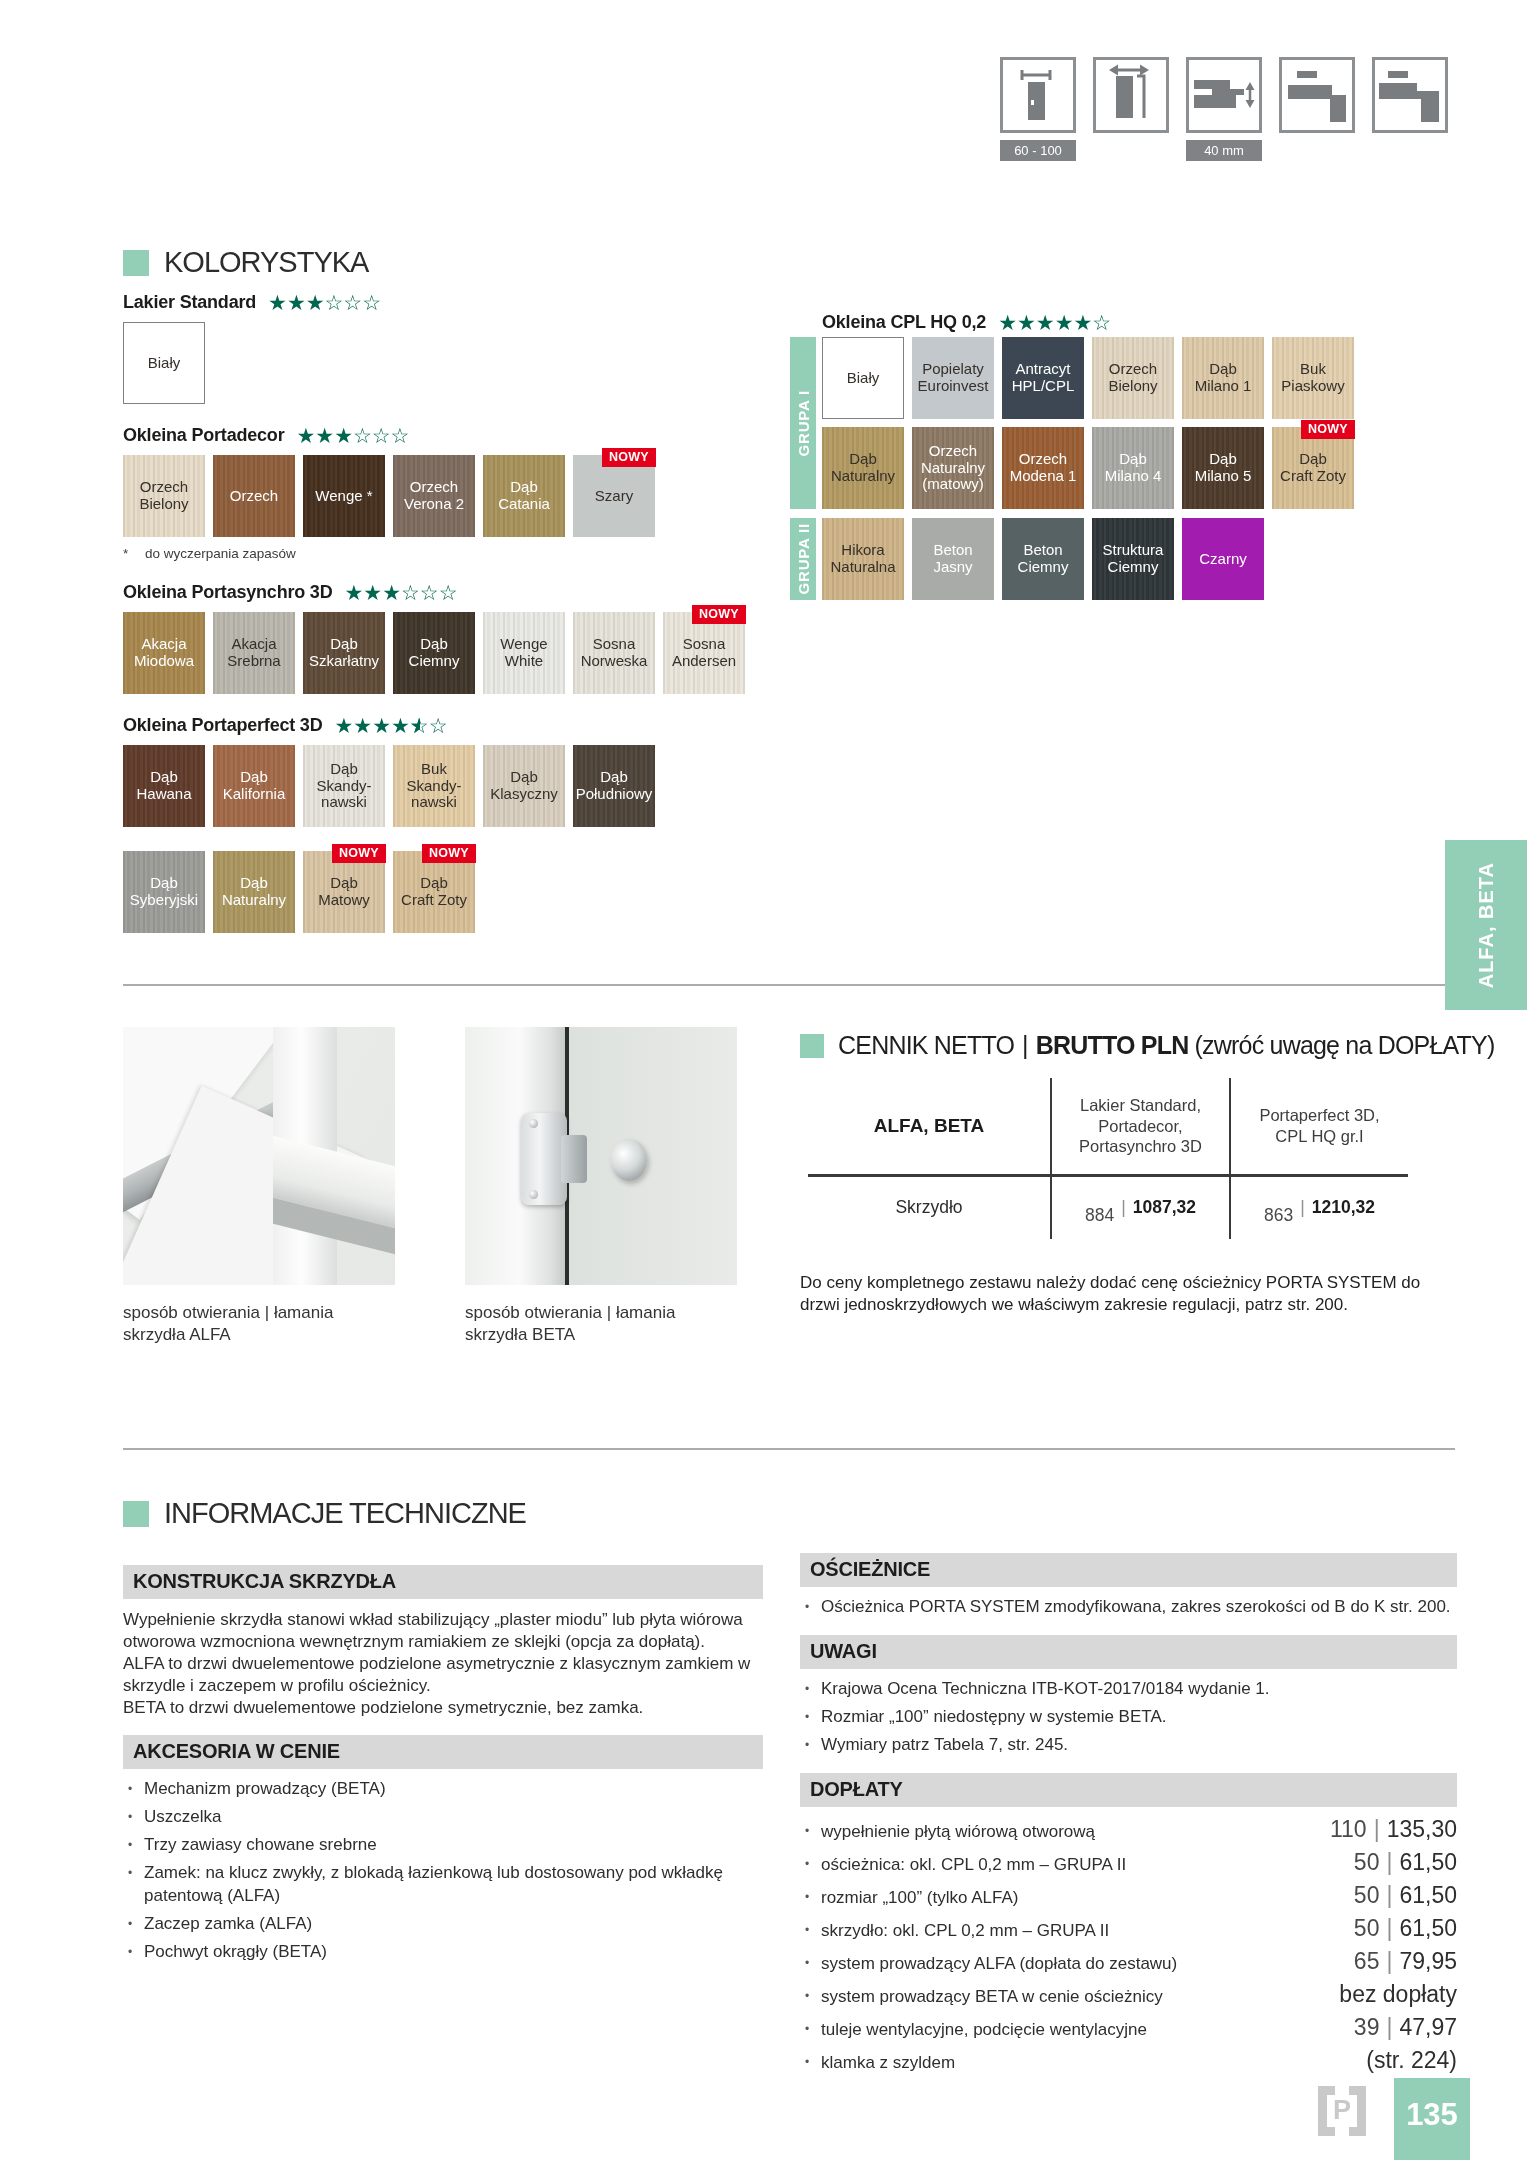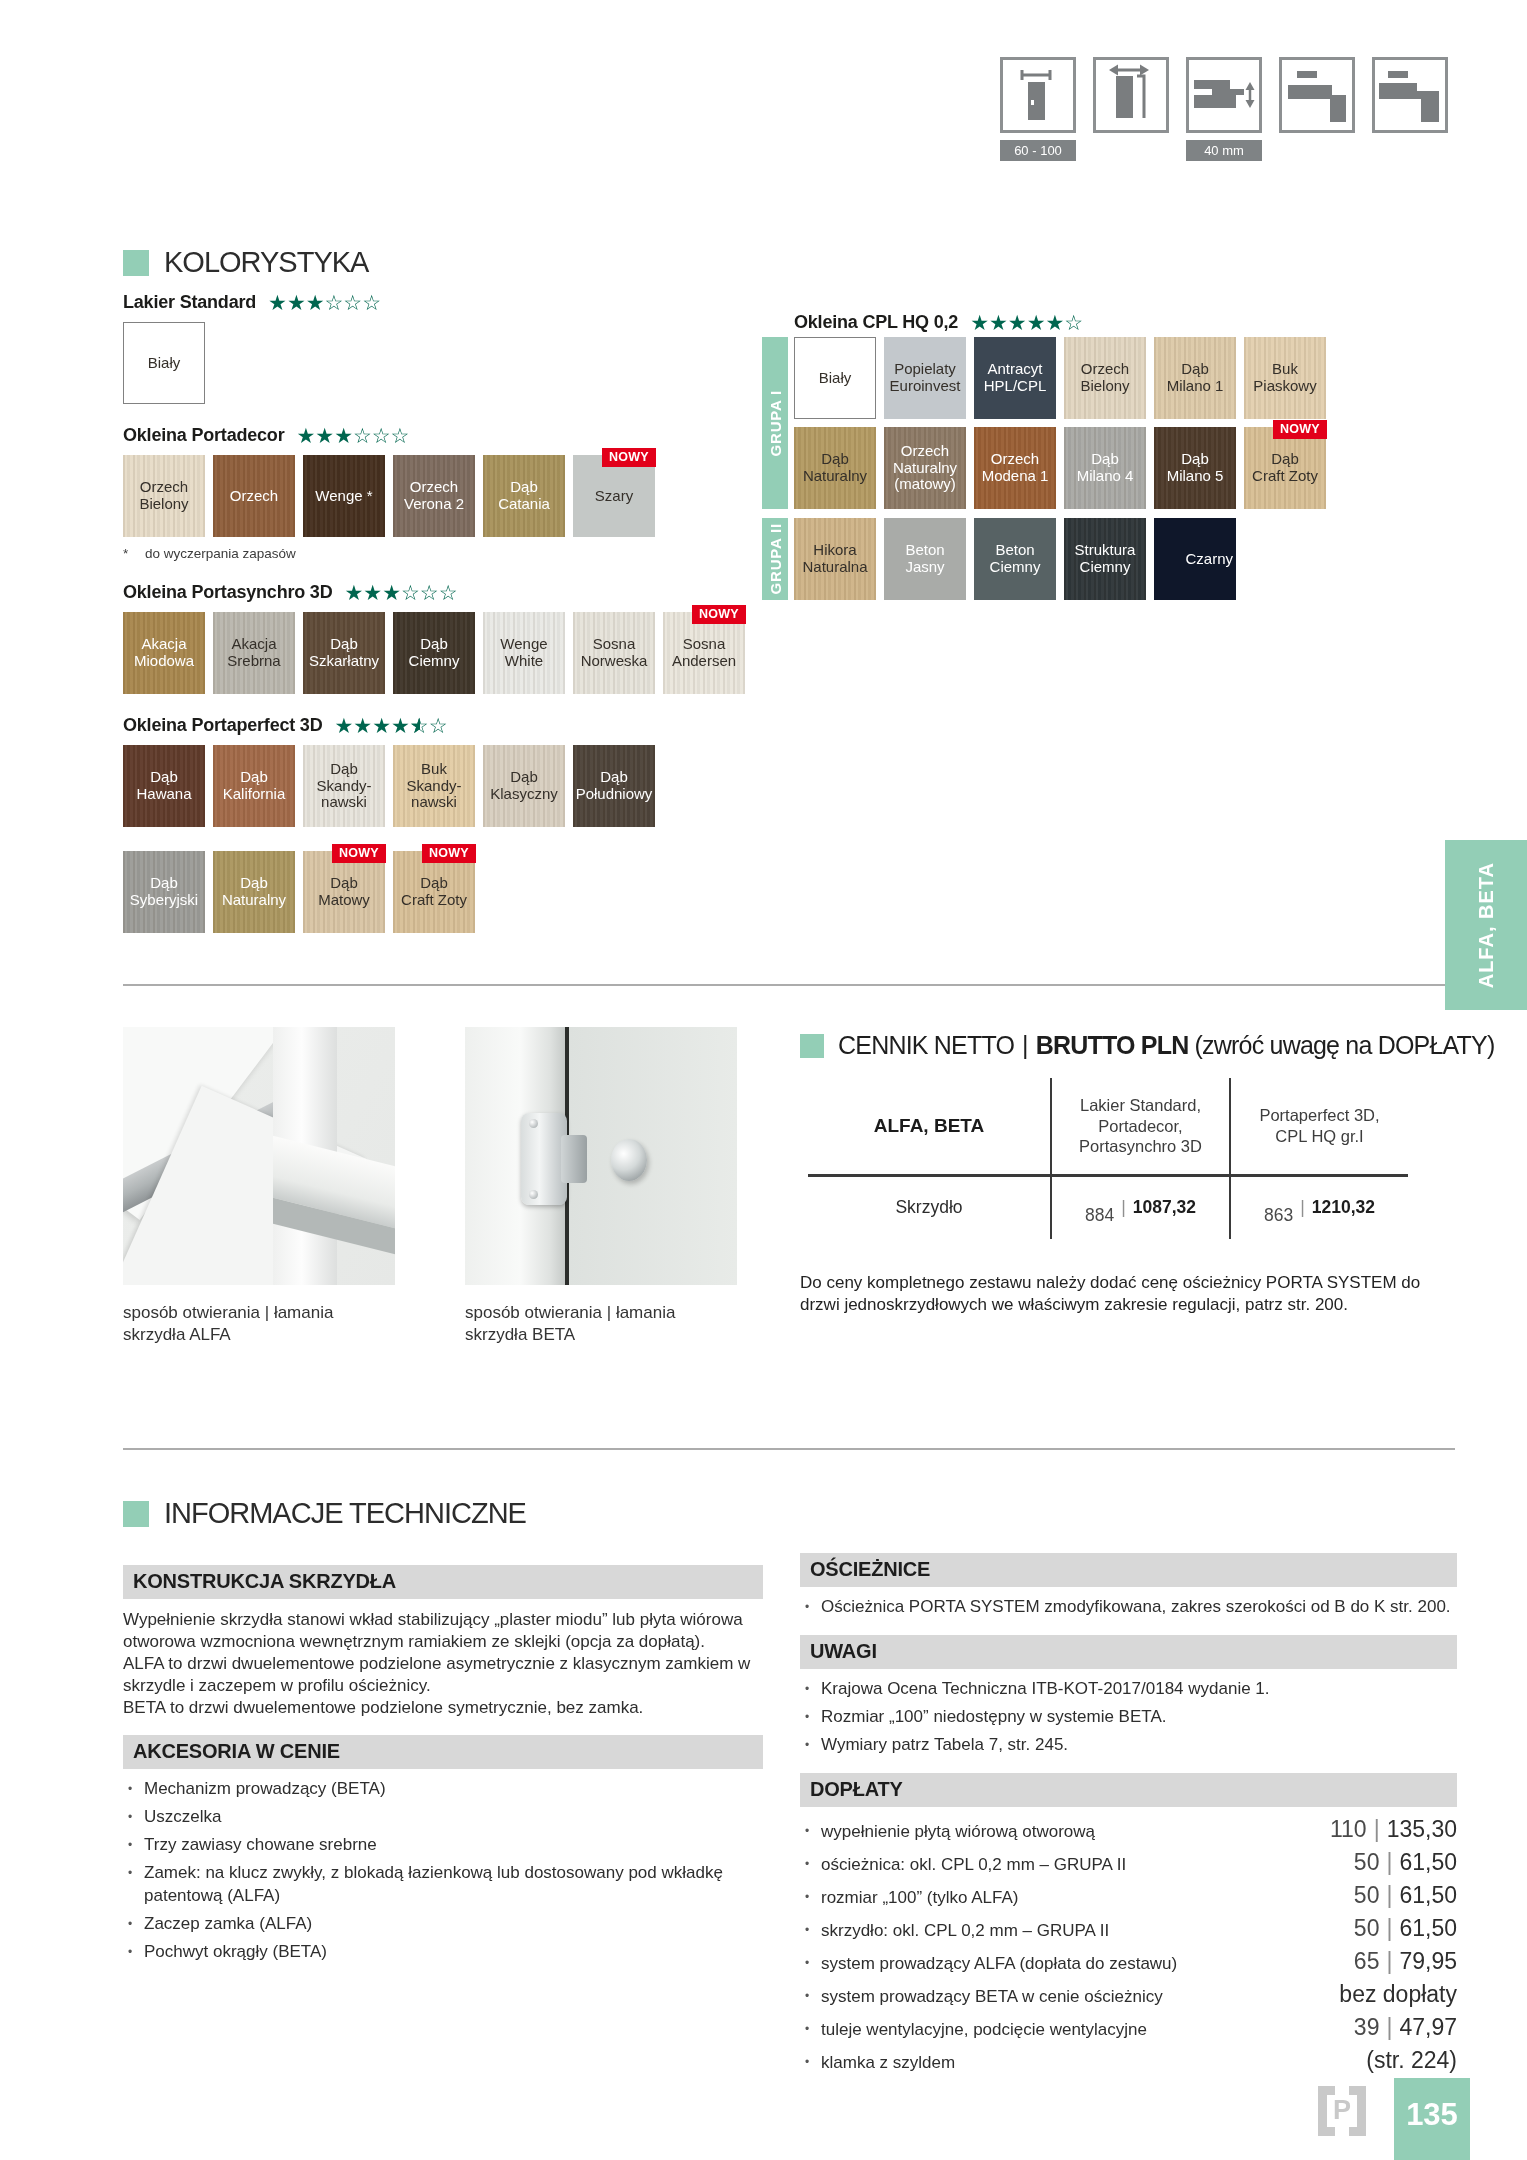--- a/index.html
+++ b/index.html
@@ -369,21 +369,21 @@
           </div>
           <div class="swatch wood" style="background: rgb(216, 192, 152);">
             <div class="sw-label dk">Dąb
 Craft Zoty</div>
             <div class="nowy">NOWY</div>
           </div>
         </div>
       </div>
     </div>
 
-  <div class="abs" style="left:762px;top:312px;width:600px;height:300px">
+  <div class="abs" style="left:790px;top:312px;width:600px;height:300px">
     <div class="finish-title" style="margin-left:32px">
       <span class="ft-name">Okleina CPL HQ 0,2</span>
       <span class="stars">
           <span class="st">★</span>
           <span class="st">★</span>
           <span class="st">★</span>
           <span class="st">★</span>
           <span class="st">★</span>
           <span class="st">☆</span>
         </span>
@@ -462,21 +462,21 @@
 Jasny</div>
           </div>
           <div class="swatch" style="background: rgb(87, 98, 100);">
             <div class="sw-label lt">Beton
 Ciemny</div>
           </div>
           <div class="swatch wood" style="background: rgb(47, 54, 57);">
             <div class="sw-label lt">Struktura
 Ciemny</div>
           </div>
-          <div class="swatch" style="background: #0f172a; justify-content: flex-end;">
+          <div class="swatch" style="background: #a21caf;">
             <div class="sw-label lt">Czarny</div>
           </div>
         </div>
       </div>
   </div>
 
   <div class="rule" style="top:984px"></div>
 
   <div class="photo" style="left:123px;top:1027px">
     <div class="pa-leaf1"></div>

